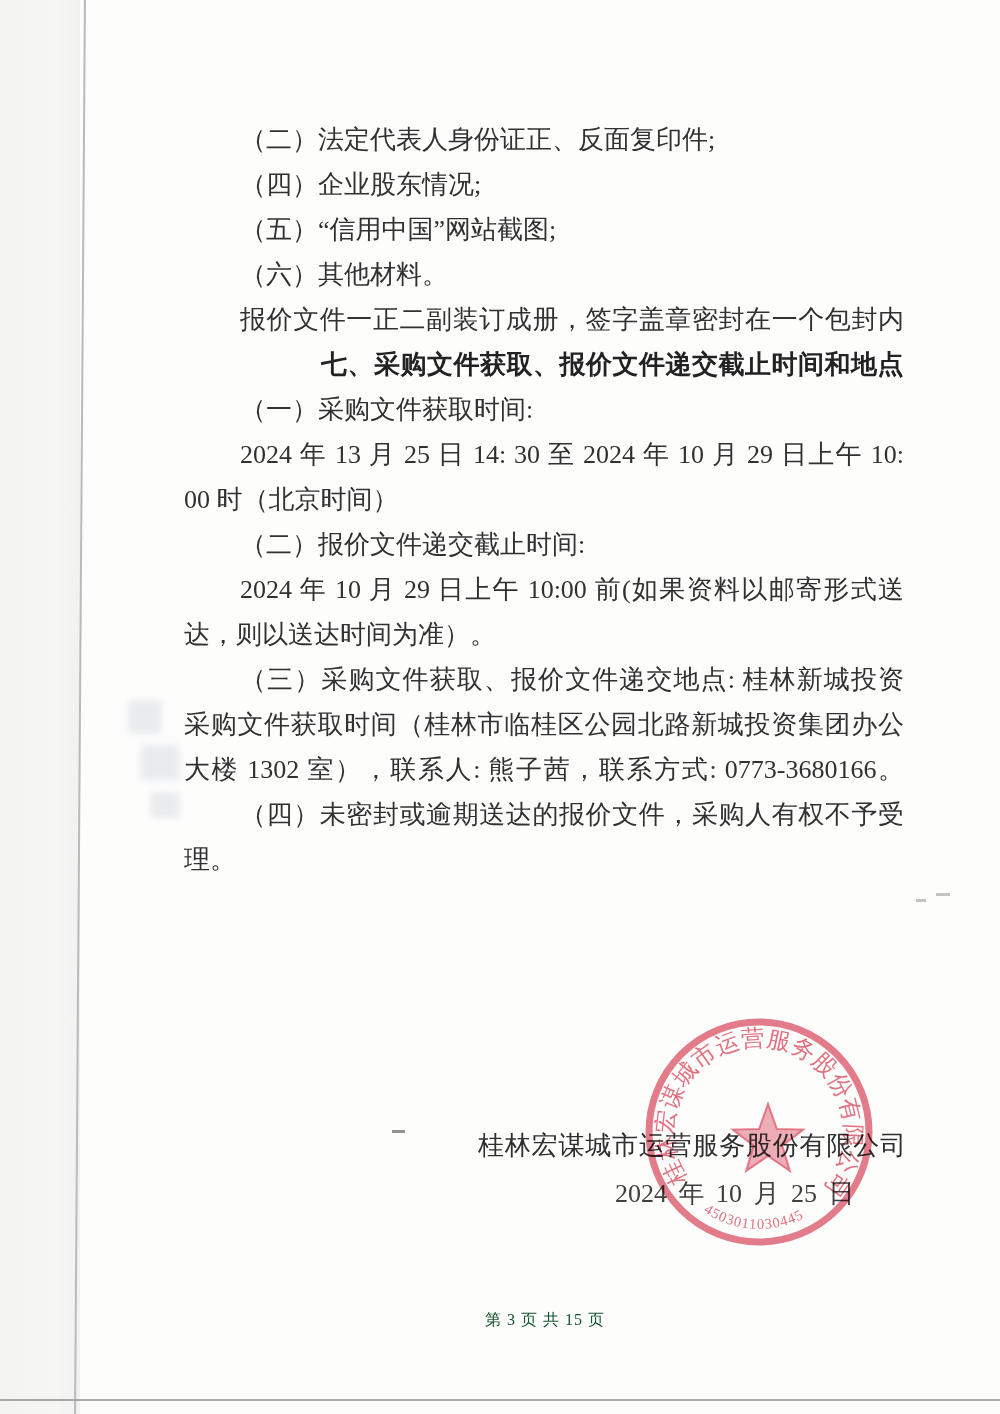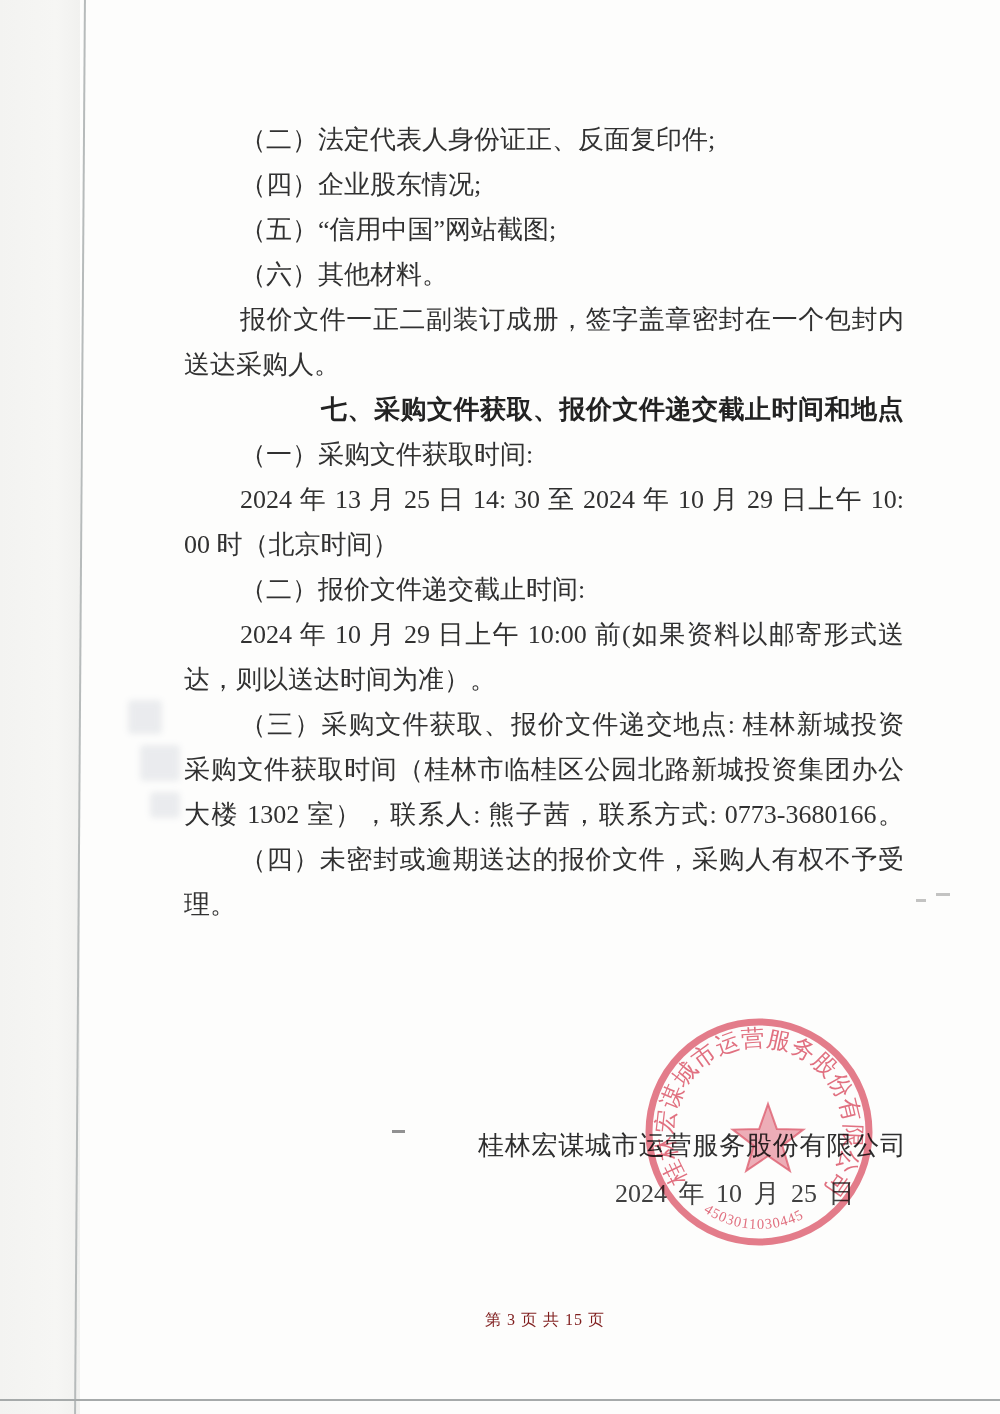--- a/index.html
+++ b/index.html
@@ -30,21 +30,21 @@
     letter-spacing:0.8px;color:#2e2e2e;white-space:nowrap;}
   .sig-date{position:absolute;left:615px;top:1176px;font-size:26px;
     word-spacing:5px;color:#404040;white-space:nowrap;}
 
   
   .stamp{position:absolute;left:641px;top:1014px;width:236px;height:236px;
     mix-blend-mode:multiply;opacity:0.93;}
 
   
   .footer{position:absolute;left:0;top:1310px;width:1000px;text-align:center;
-    padding-left:90px;box-sizing:border-box;font-size:16px;letter-spacing:1px;color:#7f1d1d;}
+    padding-left:90px;box-sizing:border-box;font-size:16px;letter-spacing:1px;color:#14532d;}
 
   
   .bleed-mark{position:absolute;filter:blur(3px);opacity:0.16;background:#8b94a8;border-radius:4px;}
   .bm1{left:128px;top:700px;width:34px;height:34px;}
   .bm2{left:140px;top:745px;width:40px;height:36px;}
   .bm3{left:150px;top:792px;width:30px;height:26px;}
   .stray-dash{position:absolute;left:392px;top:1130px;width:13px;height:3px;background:#4a4a4a;opacity:0.6;}
   .faint-tick{position:absolute;height:3px;background:#555;opacity:0.35;}
   .ft1{left:916px;top:899px;width:10px;}
   .ft2{left:936px;top:893px;width:14px;}
@@ -64,21 +64,20 @@
   <div class="stray-dash"></div>
   <div class="faint-tick ft1"></div>
   <div class="faint-tick ft2"></div>
 
   <div class="doc-body" id="doc-body">
       <div class="line indent">（二）法定代表人身份证正、反面复印件;</div>
       <div class="line indent">（四）企业股东情况;</div>
       <div class="line indent">（五）“信用中国”网站截图;</div>
       <div class="line indent">（六）其他材料。</div>
       <div class="line indent justify">报价文件一正二副装订成册，签字盖章密封在一个包封内</div>
-      <div class="line">送达采购人。</div>
       <div class="line indent bold">七、采购文件获取、报价文件递交截止时间和地点</div>
       <div class="line indent">（一）采购文件获取时间:</div>
       <div class="line indent justify">2024 年 13 月 25 日 14: 30 至 2024 年 10 月 29 日上午 10:</div>
       <div class="line">00 时（北京时间）</div>
       <div class="line indent">（二）报价文件递交截止时间:</div>
       <div class="line indent justify">2024 年 10 月 29 日上午 10:00 前(如果资料以邮寄形式送</div>
       <div class="line">达，则以送达时间为准）。</div>
       <div class="line indent justify">（三）采购文件获取、报价文件递交地点: 桂林新城投资</div>
       <div class="line justify">采购文件获取时间（桂林市临桂区公园北路新城投资集团办公</div>
       <div class="line justify">大楼 1302 室），联系人: 熊子茜，联系方式: 0773-3680166。</div>

